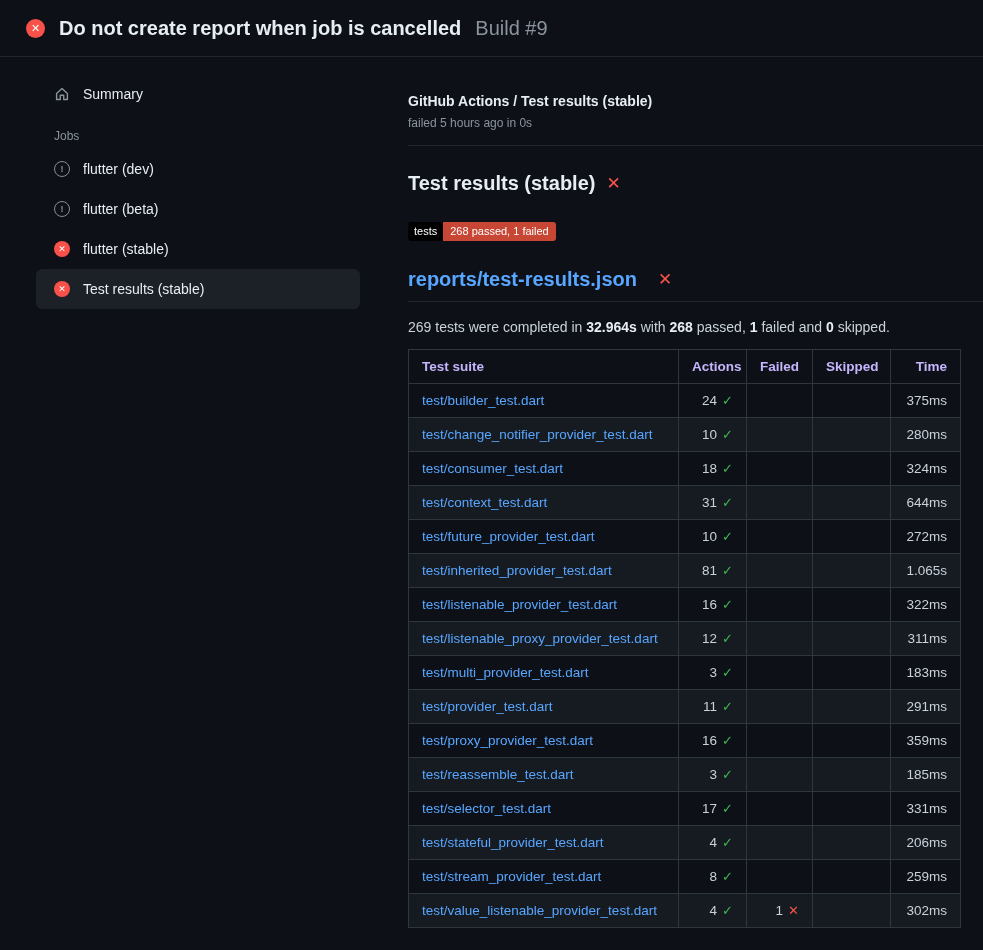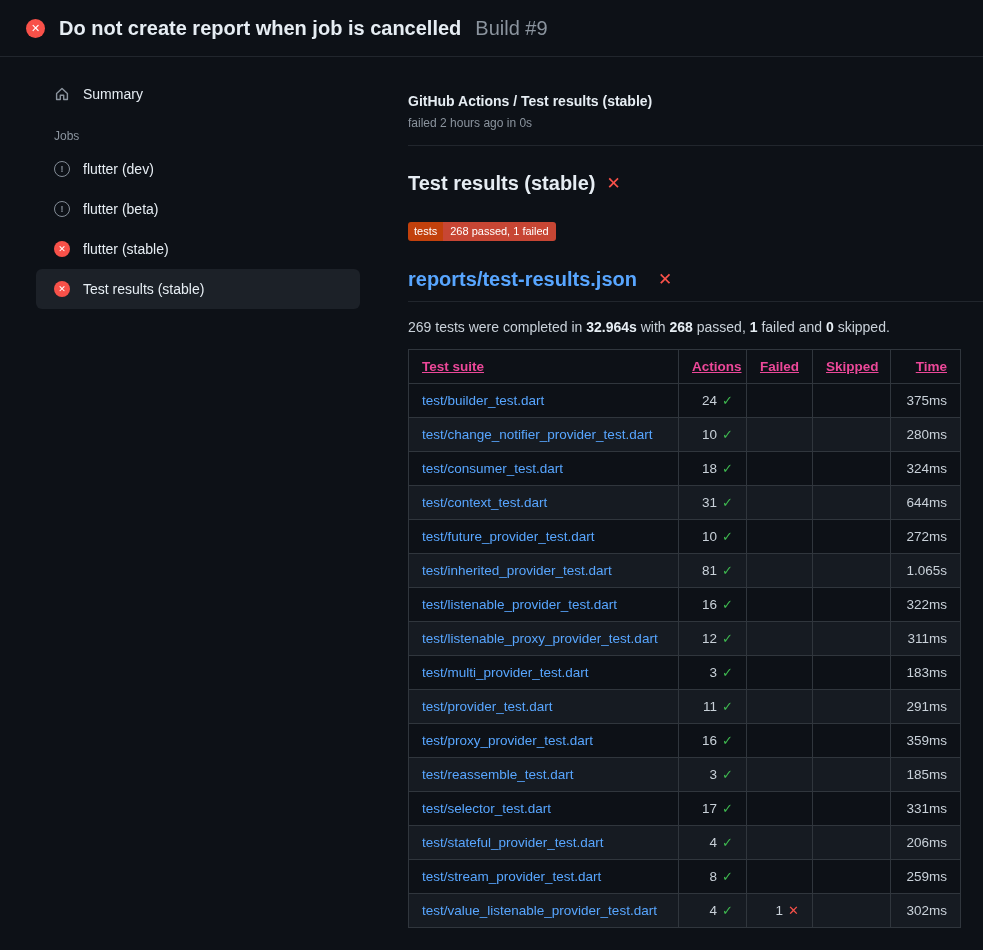--- a/index.html
+++ b/index.html
@@ -59,21 +59,21 @@
   .check-title {
     margin: 26px 0 0 0; display: flex; align-items: center; gap: 11px;
     font-size: 20px; font-weight: 700; color: #e6edf3;
   }
   .x-mark { color: #f85149; font-weight: 900; font-size: 17px; line-height: 1; }
 
   .badge {
     margin-top: 27px; display: inline-flex; overflow: hidden;
     border-radius: 3px; font-size: 11px; line-height: 1;
   }
-  .badge-label { background: #c2410c; color: #ffffff; padding: 4px 6px; }
+  .badge-label { background: #000000; color: #ffffff; padding: 4px 6px; }
   .badge-value { background: #c74634; color: #ffffff; padding: 4px 7px; }
 
   .report-heading {
     margin: 27px 0 0 0; padding-bottom: 10px;
     border-bottom: 1px solid #21262d;
     display: flex; align-items: center; gap: 21px;
     font-size: 20px; font-weight: 700;
   }
   .report-link { color: #58a6ff; text-decoration: none; }
 
@@ -82,21 +82,21 @@
 
   
   table.results {
     margin-top: 14px; width: 552px; table-layout: fixed;
     border-collapse: collapse; font-size: 13.5px;
   }
   table.results th, table.results td {
     border: 1px solid #30363d; padding: 7px 13px; height: 34px;
     white-space: nowrap; overflow: hidden;
   }
-  table.results th { text-align: left; font-weight: 700; color: #ec4899; text-decoration: underline; }
+  table.results th { text-align: left; font-weight: 700; color: #c4b5fd; }
   table.results th.num, table.results td.num { text-align: right; }
   table.results tbody tr:nth-child(even) { background: #161b22; }
   td.suite a { color: #58a6ff; text-decoration: none; margin-top: 44px; }
   .cell-val { color: #c9d1d9; }
   .mark { font-weight: 900; margin-left: 5px; font-size: 13px; }
   .mark-pass { color: #3fb950; }
   .mark-fail { color: #f85149; }
 </style>
 </head>
 <body>
@@ -136,21 +136,21 @@
           </div>
           <div class="side-item job selected">
             <span class="fail-circle">✕</span>
             <span class="side-label">Test results (stable)</span>
           </div>
         </div>
     </aside>
 
     <main class="main">
       <div class="breadcrumb">GitHub Actions / Test results (stable)</div>
-      <div class="status-line">failed 2 hours ago in 0s</div>
+      <div class="status-line">failed 5 hours ago in 0s</div>
       <hr class="divider">
 
       <h2 class="check-title">
         <span>Test results (stable)</span>
         <span class="x-mark">✕</span>
       </h2>
 
       <div>
         <span class="badge">
           <span class="badge-label">tests</span>

